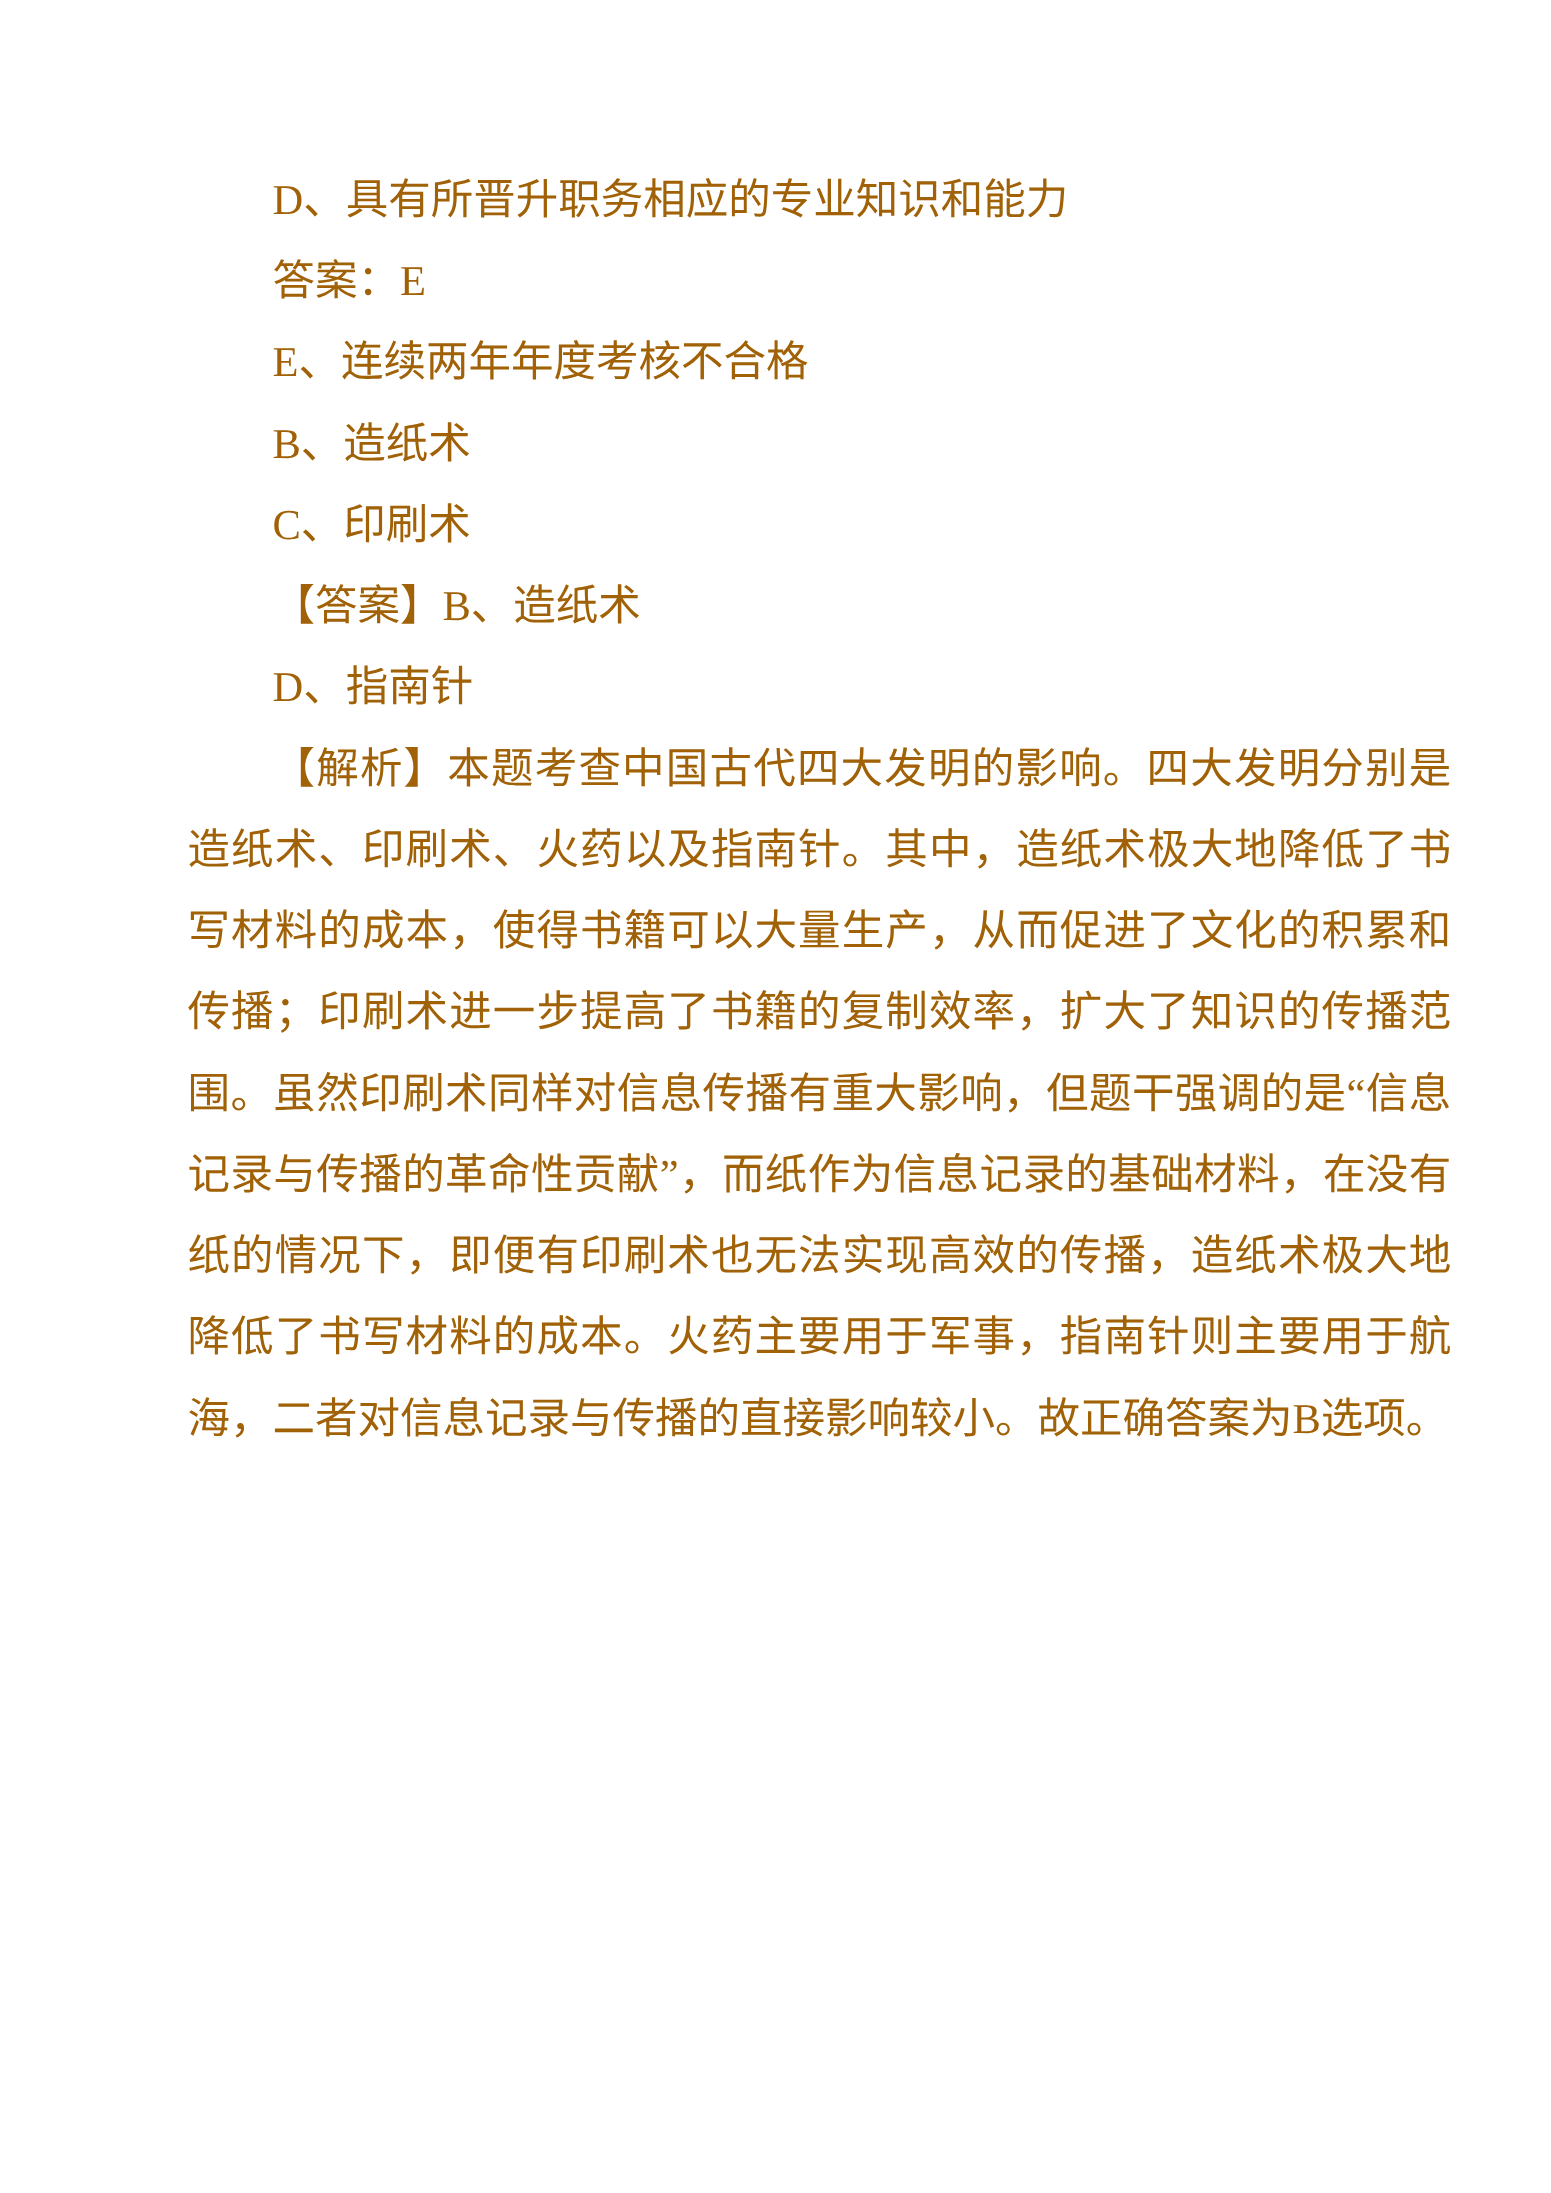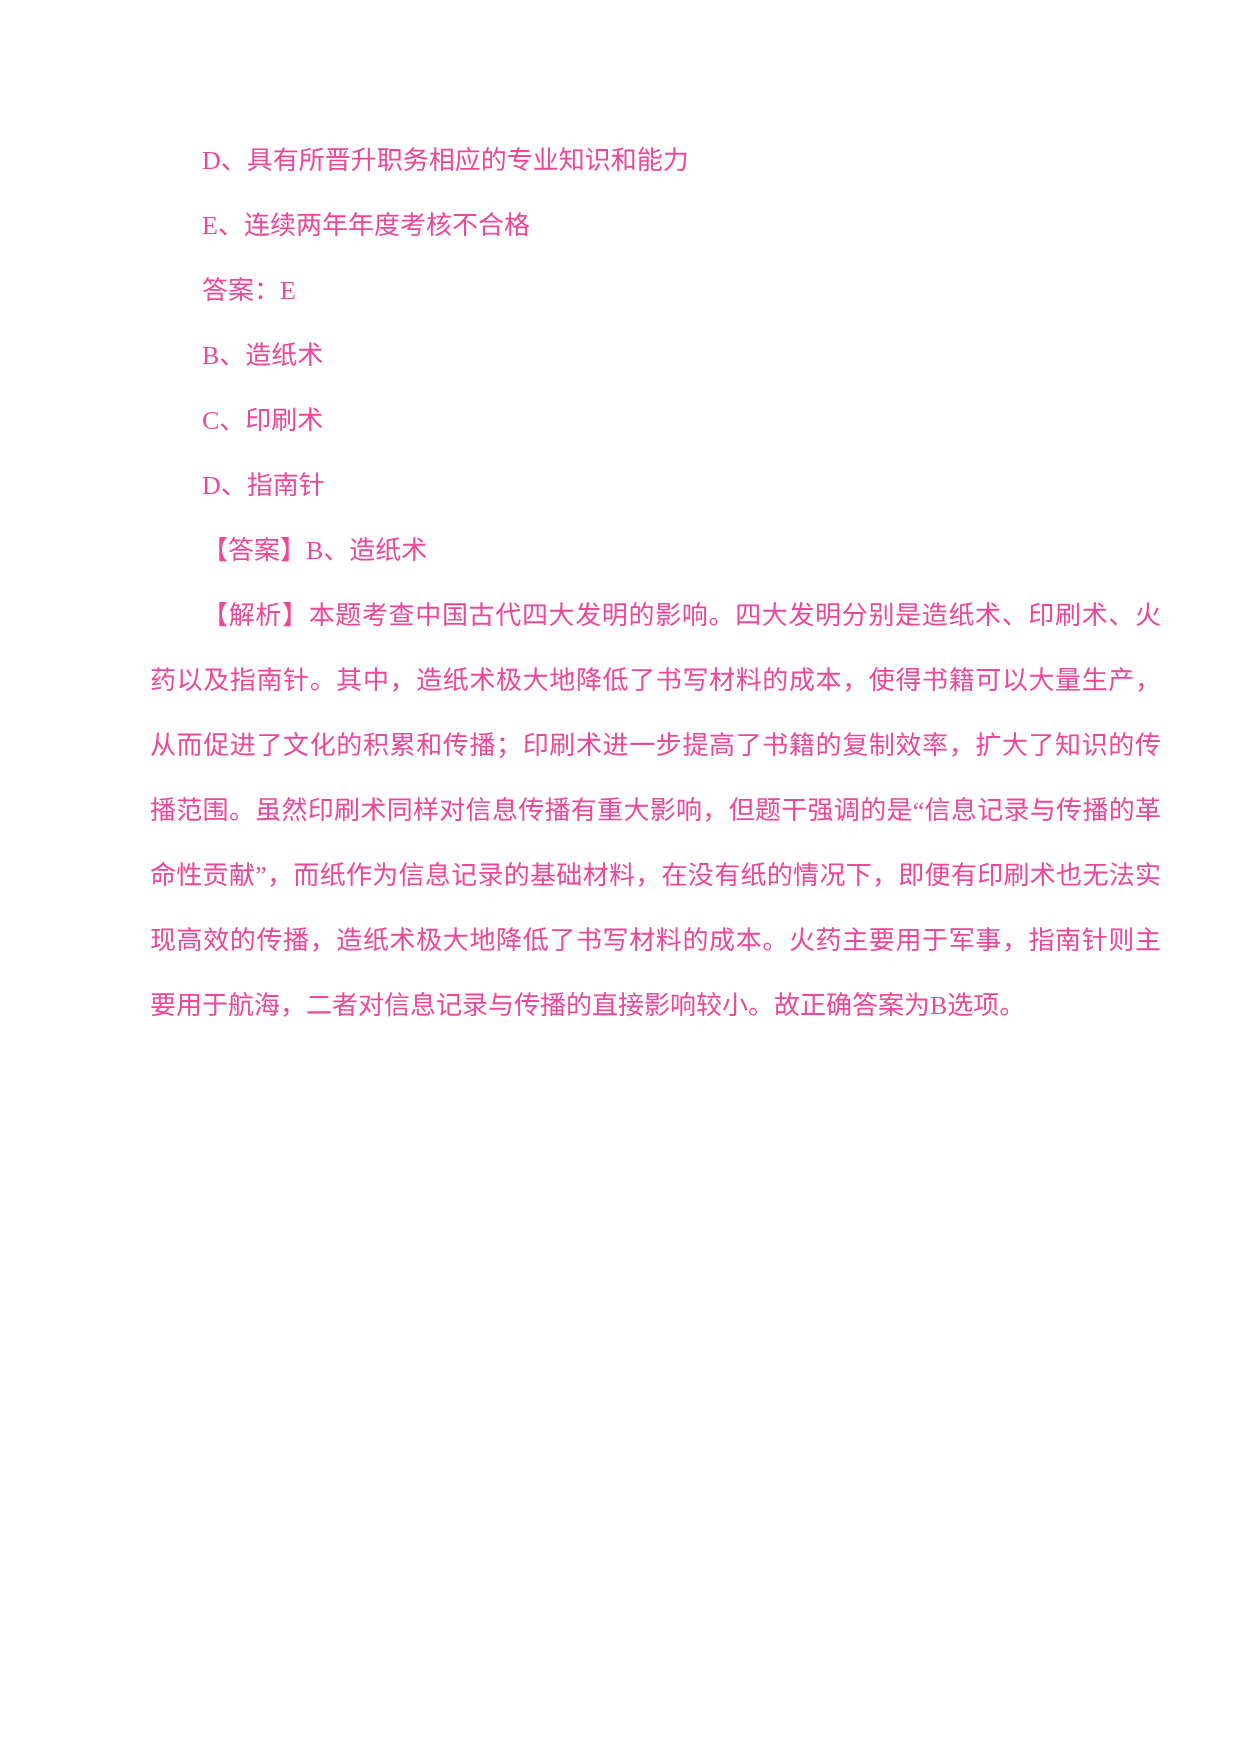--- a/index.html
+++ b/index.html
@@ -8,38 +8,38 @@
     background: #ffffff;
   }
   .page {
     position: relative;
     width: 1241px;
     height: 1754px;
     box-sizing: border-box;
     background: #ffffff;
     padding: 128px 80px 0 150px;
     font-family: "Liberation Serif", "DejaVu Serif", serif;
-    font-size: 26px;
+    font-size: 34px;
     line-height: 65px;
-    color: #ec4899;
+    color: #a16207;
     overflow: hidden;
   }
   .para {
     margin: 0;
     text-indent: 2em;
     text-align: justify;
     text-justify: inter-ideograph;
     word-break: break-all;
   }
 </style>
 </head>
 <body>
 
 <div class="page">
   <p class="para">D、具有所晋升职务相应的专业知识和能力</p>
+  <p class="para">答案：E</p>
   <p class="para">E、连续两年年度考核不合格</p>
-  <p class="para">答案：E</p>
   <p class="para">B、造纸术</p>
   <p class="para">C、印刷术</p>
+  <p class="para">【答案】B、造纸术</p>
   <p class="para">D、指南针</p>
-  <p class="para">【答案】B、造纸术</p>
   <p class="para">【解析】本题考查中国古代四大发明的影响。四大发明分别是造纸术、印刷术、火药以及指南针。其中，造纸术极大地降低了书写材料的成本，使得书籍可以大量生产，从而促进了文化的积累和传播；印刷术进一步提高了书籍的复制效率，扩大了知识的传播范围。虽然印刷术同样对信息传播有重大影响，但题干强调的是“信息记录与传播的革命性贡献”，而纸作为信息记录的基础材料，在没有纸的情况下，即便有印刷术也无法实现高效的传播，造纸术极大地降低了书写材料的成本。火药主要用于军事，指南针则主要用于航海，二者对信息记录与传播的直接影响较小。故正确答案为B选项。</p>
 </div>
 
 </body></html>

